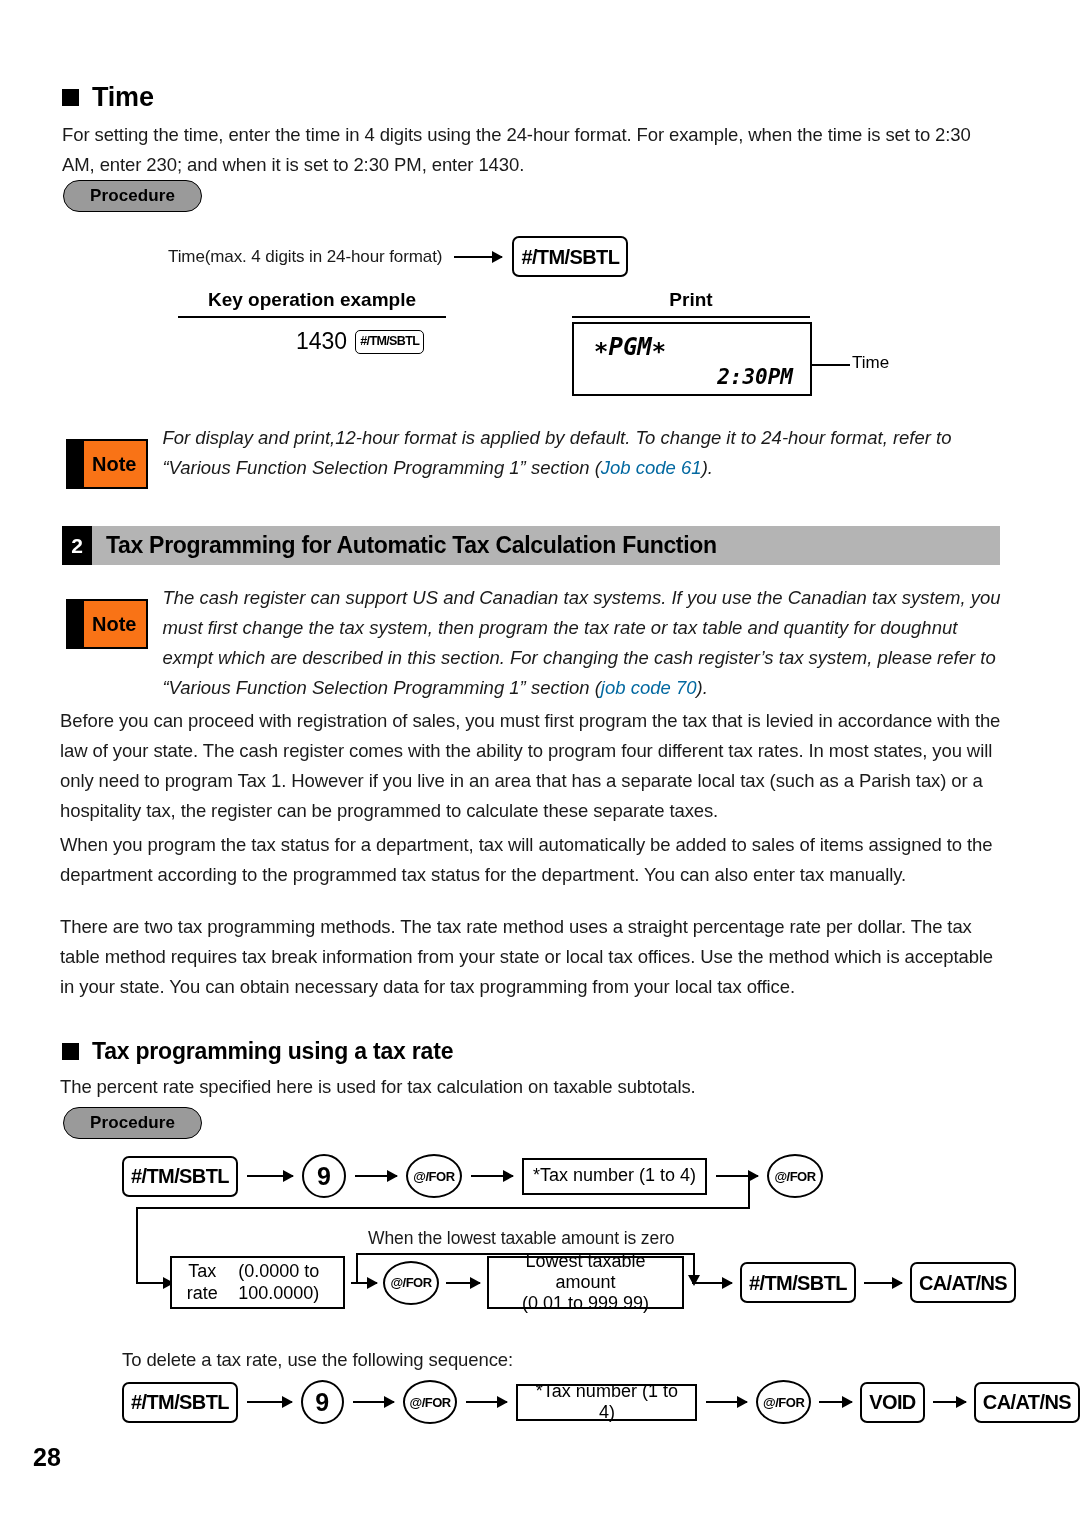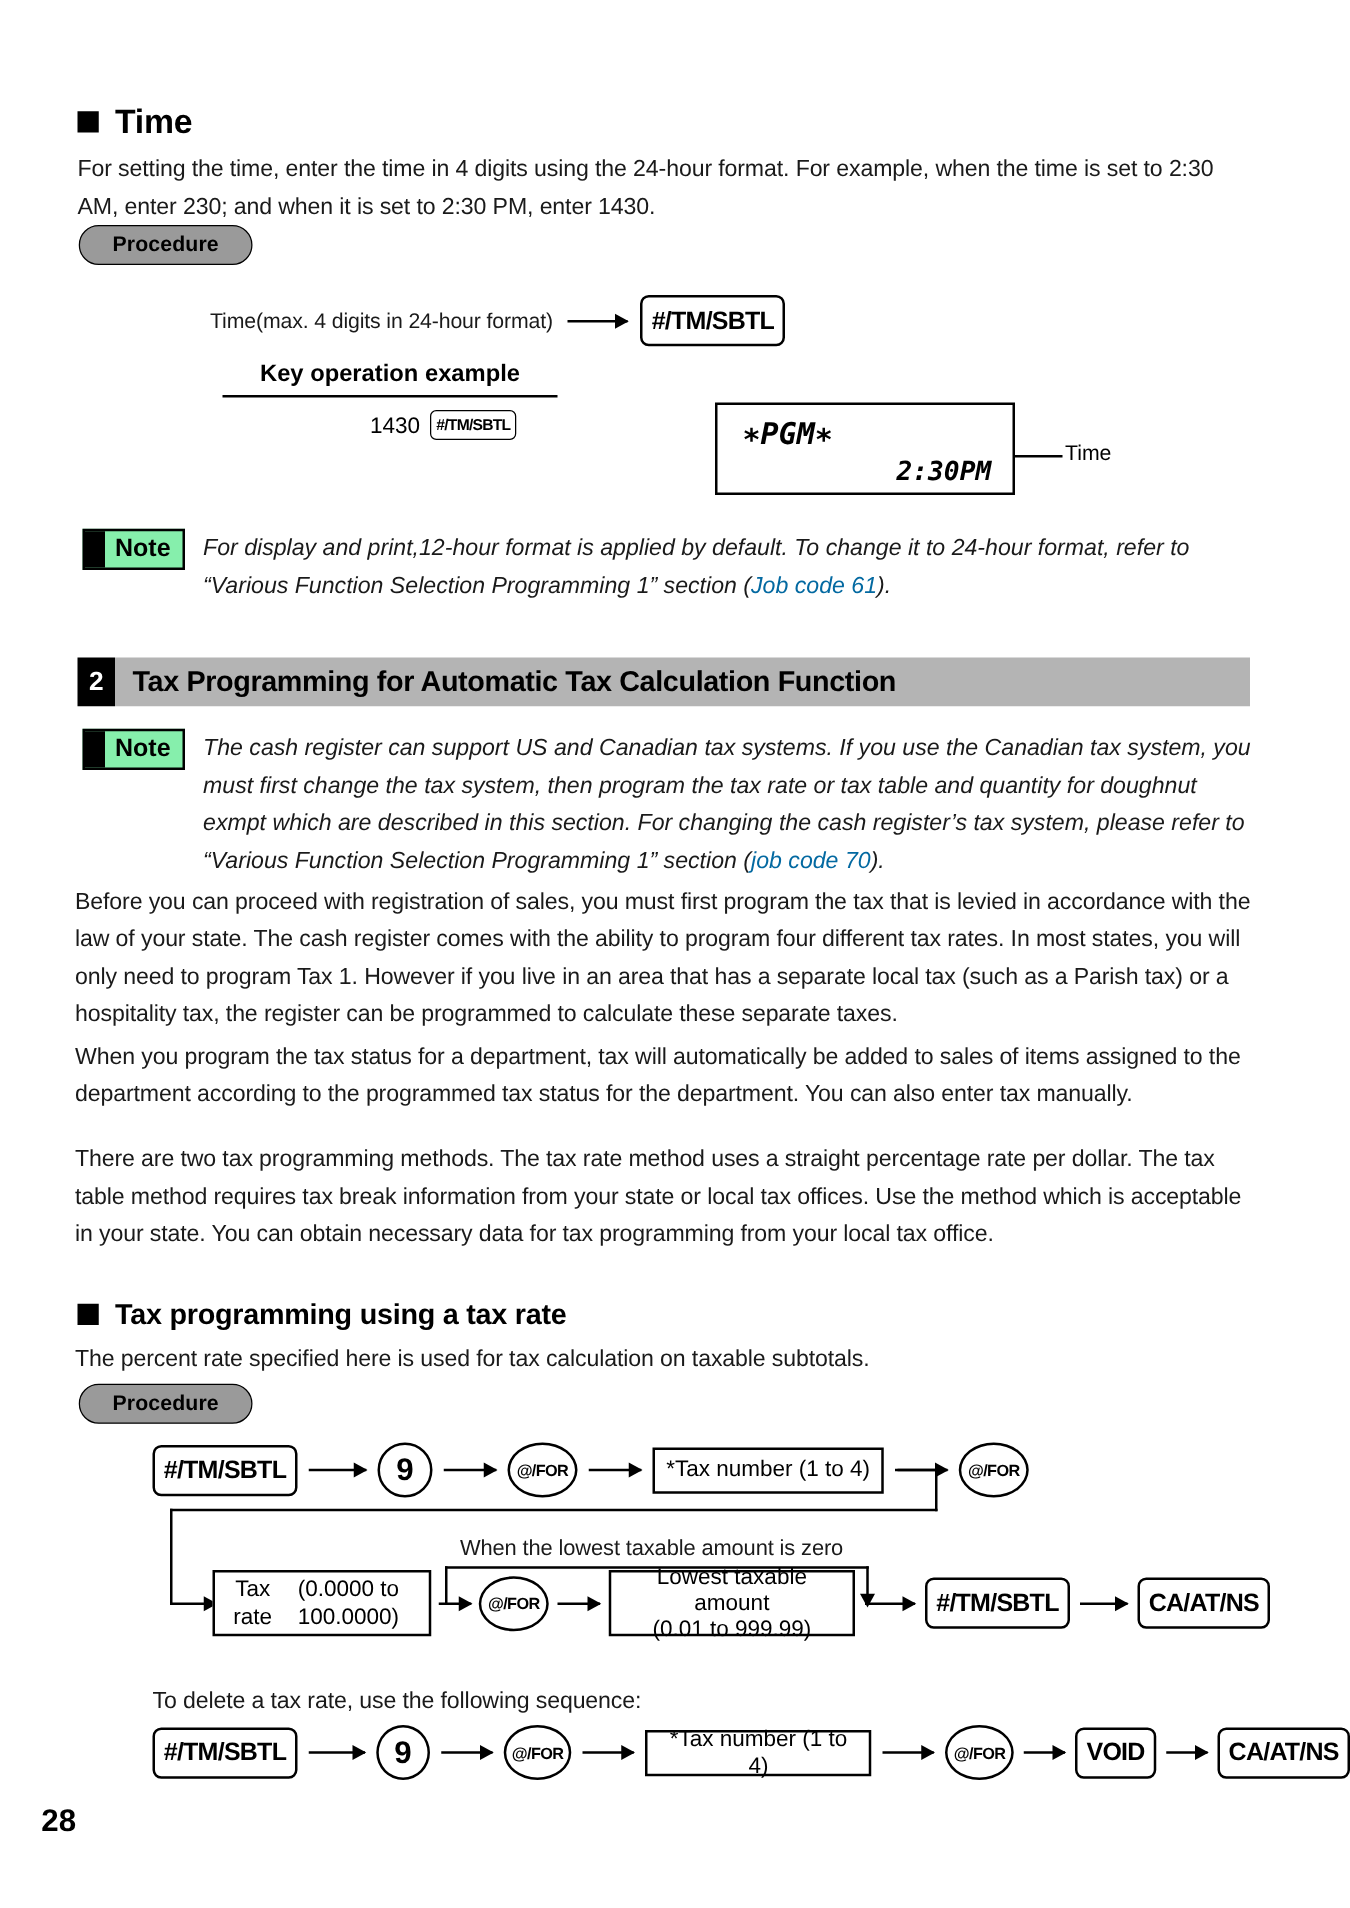--- a/index.html
+++ b/index.html
@@ -104,24 +104,24 @@
     border-left: 11px solid #000;
     border-top: 6px solid transparent;
     border-bottom: 6px solid transparent;
   }
 
   
   .note-wrap { display: flex; align-items: flex-start; gap: 14px; }
   .note-badge {
     display: flex; align-items: stretch;
     flex: 0 0 auto;
-    height: 33px;
+    height: 50px;
     border: 2px solid #000;
-    background: #86efac;
-    margin-top: 2px;
+    background: #f97316;
+    margin-top: 18px;
   }
   .note-badge .bar { width: 16px; background: #000; }
   .note-badge .lbl {
     display: flex; align-items: center; justify-content: center;
     padding: 0 10px 0 8px;
     font-weight: bold; font-size: 20px; letter-spacing: 0px;
   }
   .note-text {
     font-style: italic;
     font-size: 18.5px;
@@ -204,23 +204,24 @@
     <span class="procedure-pill">Procedure</span>
   </div>
 
   <div class="abs" style="left:168px; top:236px; display:flex; align-items:center; gap:0;">
     <span class="body-text" style="font-size:17px;">Time(max. 4 digits in 24-hour format)</span>
     <span class="arrow" style="width:48px; margin:0 10px 0 12px;"></span>
     <span class="keycap lg">#/TM/SBTL</span>
   </div>
 
   <div class="abs col-head" style="left:178px; top:289px; width:268px;">Key operation example</div>
+  <div class="abs col-head" style="left:572px; top:289px; width:238px;">Print</div>
 
   <div class="abs" style="left:296px; top:328px; display:flex; align-items:center; gap:8px;">
-    <span style="font-size:18px;">1430</span>
+    <span style="font-size:23px;">1430</span>
     <span class="keycap sm">#/TM/SBTL</span>
   </div>
 
   <div class="abs receipt" style="left:572px; top:322px; width:240px; height:74px;font-style:italic;">
     <span class="pgm">∗PGM∗</span>
     <span class="tm">2:30PM</span>
   </div>
   <div class="hline" style="left:812px; top:364px; width:38px;"></div>
   <div class="abs" style="left:852px; top:353px; font-size:17px;">Time</div>
 

